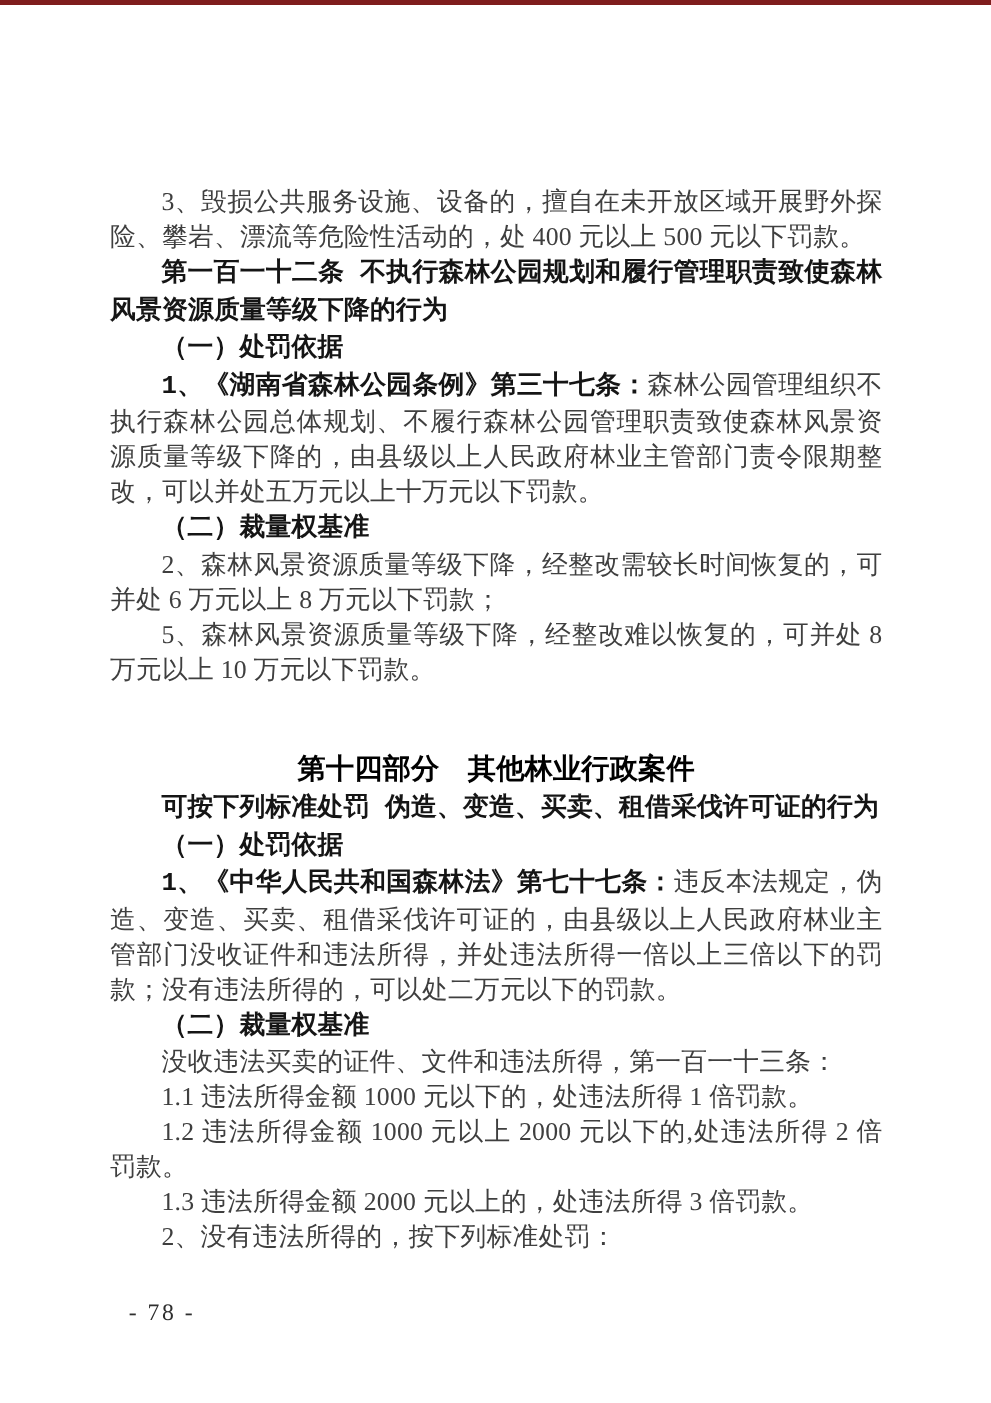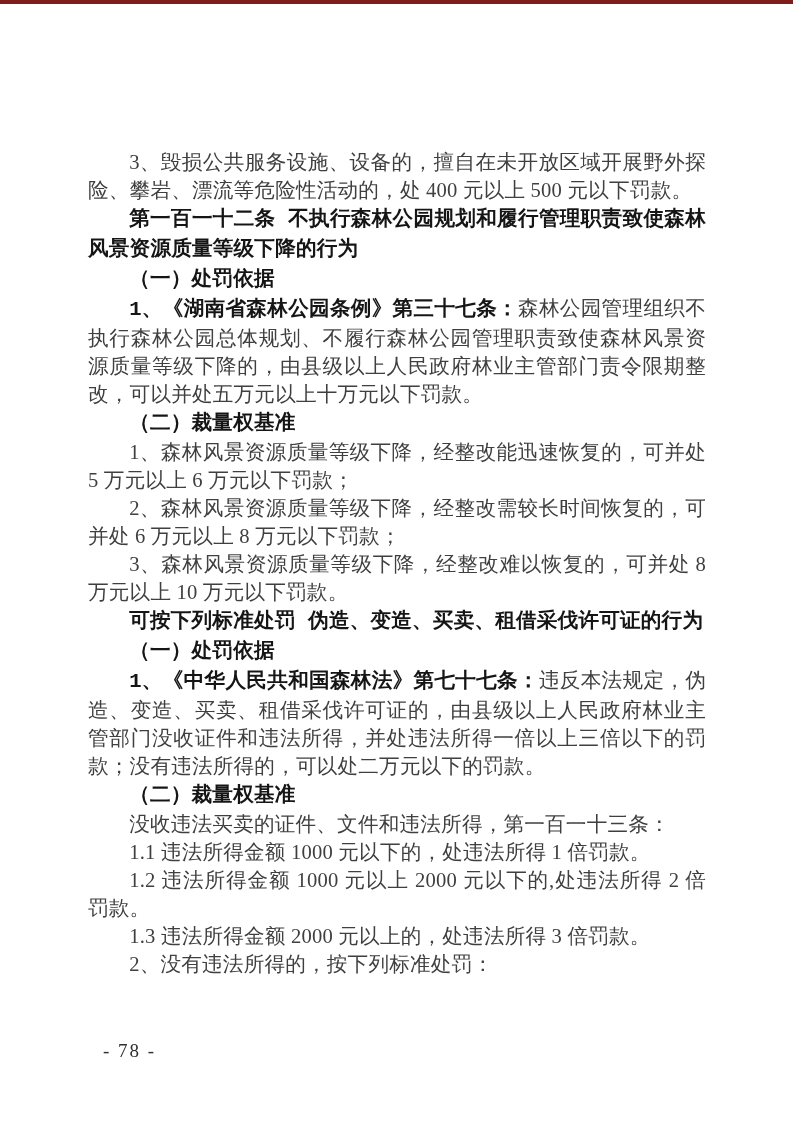--- a/index.html
+++ b/index.html
@@ -71,23 +71,23 @@
 </head>
 <body>
 
 <div class="page">
   <div class="content" id="doc-content">
       <p class="para para-body"><span class="text-run">3、毁损公共服务设施、设备的，擅自在未开放区域开展野外探险、攀岩、漂流等危险性活动的，处 400 元以上 500 元以下罚款。</span></p>
       <p class="para para-clause-heading"><span class="bold-run">第一百一十二条 不执行森林公园规划和履行管理职责致使森林风景资源质量等级下降的行为</span></p>
       <p class="para para-sub-heading"><span class="bold-run">（一）处罚依据</span></p>
       <p class="para para-body"><span class="bold-run">1、《湖南省森林公园条例》第三十七条：</span><span class="text-run">森林公园管理组织不执行森林公园总体规划、不履行森林公园管理职责致使森林风景资源质量等级下降的，由县级以上人民政府林业主管部门责令限期整改，可以并处五万元以上十万元以下罚款。</span></p>
       <p class="para para-sub-heading"><span class="bold-run">（二）裁量权基准</span></p>
-      <p class="para para-body"><span class="text-run">1、森林风景资源质量等级下降，经整改能迅速恢复的，可并处 5 万元以上 6 万元以下罚款；</span></p>
       <p class="para para-body"><span class="text-run">2、森林风景资源质量等级下降，经整改需较长时间恢复的，可并处 6 万元以上 8 万元以下罚款；</span></p>
-      <p class="para para-body"><span class="text-run">3、森林风景资源质量等级下降，经整改难以恢复的，可并处 8 万元以上 10 万元以下罚款。</span></p>
+      <p class="para para-body"><span class="text-run">5、森林风景资源质量等级下降，经整改难以恢复的，可并处 8 万元以上 10 万元以下罚款。</span></p>
+      <p class="para para-part-title"><span class="bold-run">第十四部分　其他林业行政案件</span></p>
       <p class="para para-clause-heading"><span class="bold-run">可按下列标准处罚 伪造、变造、买卖、租借采伐许可证的行为</span></p>
       <p class="para para-sub-heading"><span class="bold-run">（一）处罚依据</span></p>
       <p class="para para-body"><span class="bold-run">1、《中华人民共和国森林法》第七十七条：</span><span class="text-run">违反本法规定，伪造、变造、买卖、租借采伐许可证的，由县级以上人民政府林业主管部门没收证件和违法所得，并处违法所得一倍以上三倍以下的罚款；没有违法所得的，可以处二万元以下的罚款。</span></p>
       <p class="para para-sub-heading"><span class="bold-run">（二）裁量权基准</span></p>
       <p class="para para-body"><span class="text-run">没收违法买卖的证件、文件和违法所得，第一百一十三条：</span></p>
       <p class="para para-body"><span class="text-run">1.1 违法所得金额 1000 元以下的，处违法所得 1 倍罚款。</span></p>
       <p class="para para-body"><span class="text-run">1.2 违法所得金额 1000 元以上 2000 元以下的,处违法所得 2 倍罚款。</span></p>
       <p class="para para-body"><span class="text-run">1.3 违法所得金额 2000 元以上的，处违法所得 3 倍罚款。</span></p>
       <p class="para para-body"><span class="text-run">2、没有违法所得的，按下列标准处罚：</span></p>
     </div>

